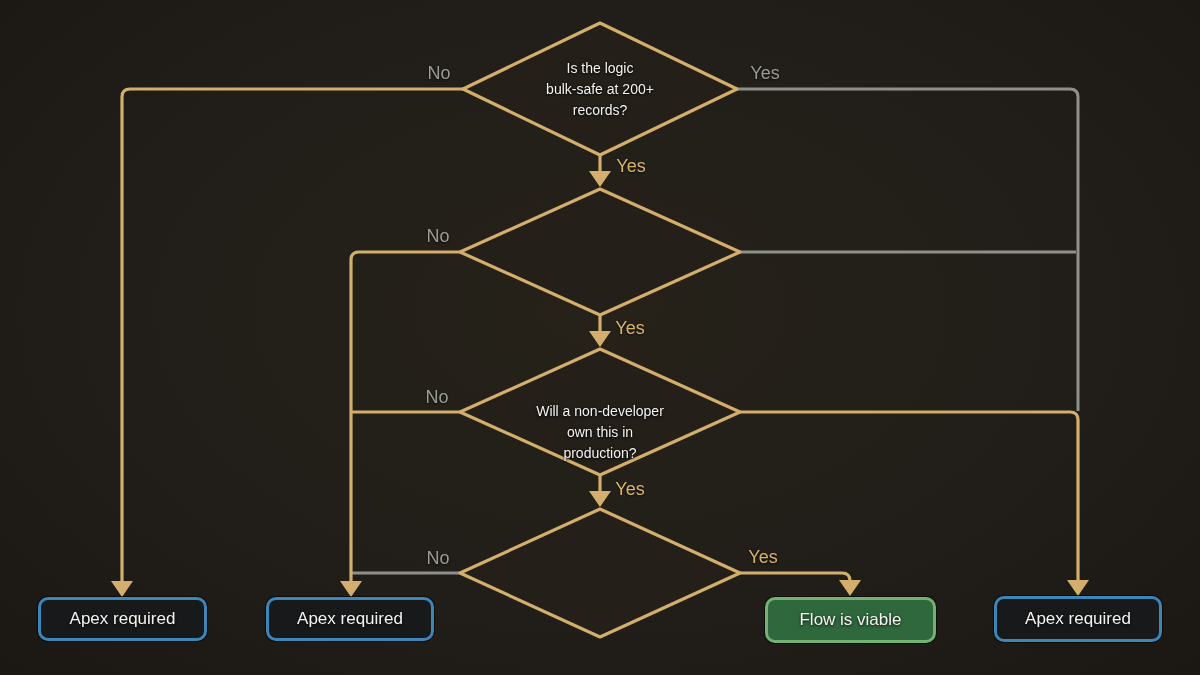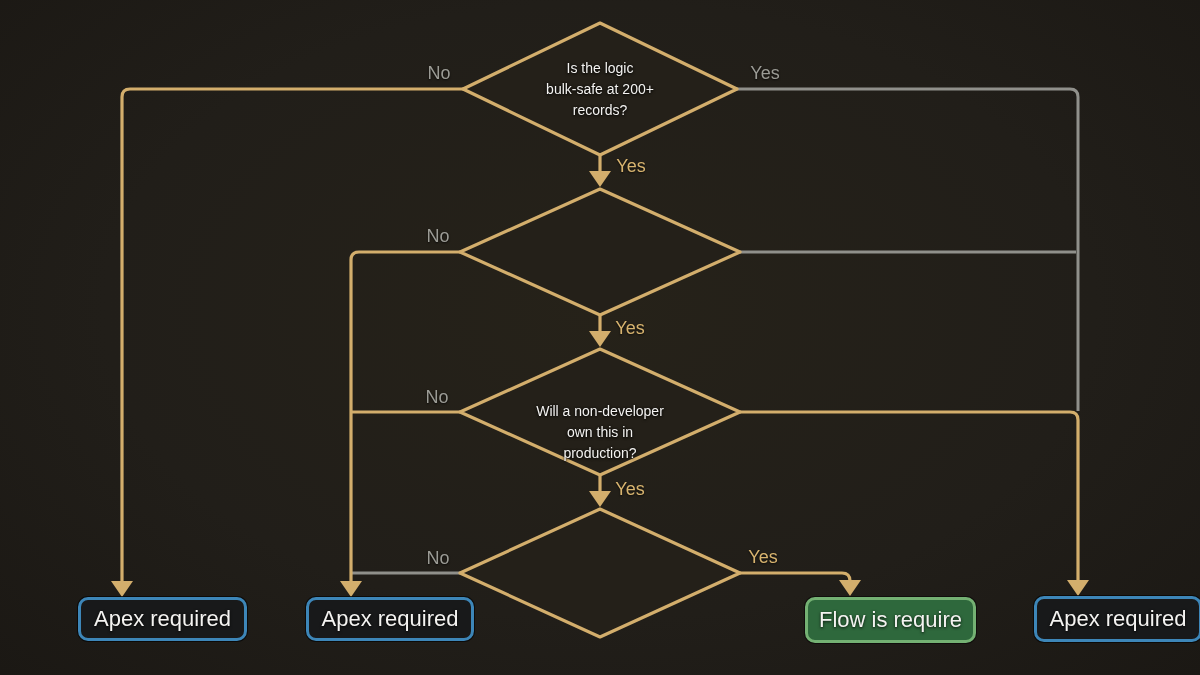--- a/index.html
+++ b/index.html
@@ -27,26 +27,25 @@
     transform:translateX(-50%);
     font-size:18px;
     line-height:22px;
     text-shadow:0 1px 2px rgba(0,0,0,.7);
   }
   .edge-label.gray{color:#9b9b95;}
   .edge-label.gold{color:#d8b46f;}
   .outcome{
     position:absolute;
     display:flex;align-items:center;justify-content:center;
-    font-size:22px;
+    font-size:17px;
     color:#f4f3f1;
     text-shadow:0 1px 3px rgba(0,0,0,.85);
     border-radius:10px;
     box-sizing:border-box;
-    margin-left:40px;
   }
   .outcome.apex{
     background:#18191a;
     border:3px solid #3d86b8;
     box-shadow:0 0 0 1px rgba(0,0,0,.6);
   }
   .outcome.flow{
     background:#2e683c;
     border:3px solid #74b173;
     box-shadow:0 0 0 1px rgba(0,0,0,.5);
@@ -106,16 +105,16 @@
   <div class="edge-label gold" style="left:631px;top:155px;">Yes</div>
   <div class="edge-label gray" style="left:438px;top:225px;">No</div>
   <div class="edge-label gold" style="left:630px;top:317px;">Yes</div>
   <div class="edge-label gray" style="left:437px;top:386px;">No</div>
   <div class="edge-label gold" style="left:630px;top:478px;">Yes</div>
   <div class="edge-label gray" style="left:438px;top:547px;">No</div>
   <div class="edge-label gold" style="left:763px;top:546px;">Yes</div>
 
   <div class="outcome apex" style="left:38px;top:597px;width:169px;height:44px;">Apex required</div>
   <div class="outcome apex" style="left:266px;top:597px;width:168px;height:44px;">Apex required</div>
-  <div class="outcome flow" style="left:765px;top:597px;width:171px;height:46px;">Flow is require</div>
+  <div class="outcome flow" style="left:765px;top:597px;width:171px;height:46px;">Flow is viable</div>
   <div class="outcome apex" style="left:994px;top:596px;width:168px;height:46px;">Apex required</div>
 
 </div>
 
 </body></html>

